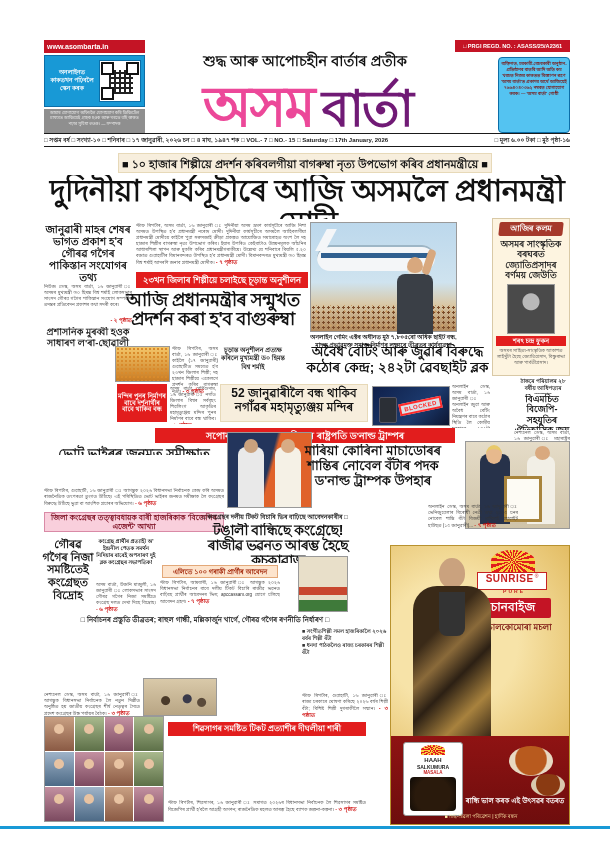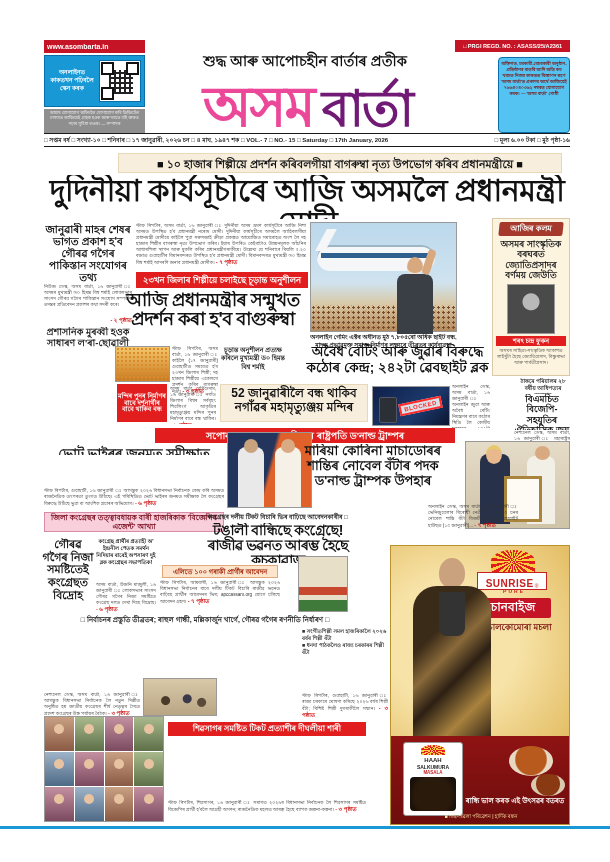--- a/index.html
+++ b/index.html
@@ -65,21 +65,21 @@
 
   <div class="abs red-strip" style="left:455px;top:40px;width:115px;height:12px;font-size:5.6px;justify-content:center;">□ PRGI REGD. NO. : ASASS/25/A2361</div>
 
   <div class="abs" style="left:498px;top:57px;width:72px;height:76px;background:#54c3f1;border:1px solid #0b6ea8;border-radius:4px;color:#7c1410;font-weight:700;font-size:4.4px;line-height:1.35;text-align:center;padding:3px 2px;">ব্যক্তিগত, চৰকাৰী-বেচৰকাৰী অনুষ্ঠান-প্ৰতিষ্ঠানৰ বাতৰি আদি অতি কম খৰচত নিজৰ কাকতত বিজ্ঞাপন ৰূপে 'অসম বাৰ্তা'ত প্ৰকাশৰ অৰ্থে আজিয়েই ৭৬৬৪০৪০৩৬২ নম্বৰত যোগাযোগ কৰক। — 'অসম বাৰ্তা' গোষ্ঠী</div>
 
   <div class="abs dateline" style="left:44px;top:133px;width:526px;height:14px;">
     <span>□ সপ্তম বৰ্ষ   □ সংখ্যা-১০   □ শনিবাৰ   □ ১৭ জানুৱাৰী, ২০২৬ চন   □ ৪ মাঘ, ১৯৪৭ শক       □ VOL.- 7   □ NO.- 15   □ Saturday   □ 17th January, 2026</span>
     <span>□ মূল্য ৬.০০ টকা   □ মুঠ পৃষ্ঠা-১৬</span>
   </div>
 
-  <div class="abs cream c" style="left:118px;top:153px;width:444px;height:20px;font-size:11px;font-weight:800;line-height:20px;border:1px solid #e7d9b8;">■  ১০ হাজাৰ শিল্পীয়ে প্ৰদৰ্শন কৰিবলগীয়া বাগৰুম্বা নৃত্য উপভোগ কৰিব প্ৰধানমন্ত্ৰীয়ে  ■</div>
+  <div class="abs cream c" style="left:118px;top:153px;width:374px;height:20px;font-size:11px;font-weight:800;line-height:20px;border:1px solid #e7d9b8;">■  ১০ হাজাৰ শিল্পীয়ে প্ৰদৰ্শন কৰিবলগীয়া বাগৰুম্বা নৃত্য উপভোগ কৰিব প্ৰধানমন্ত্ৰীয়ে  ■</div>
 
   <div class="abs c head-xl" style="left:44px;top:175px;width:526px;height:44px;font-size:30px;">দুদিনীয়া কাৰ্যসূচীৰে আজি অসমলৈ প্ৰধানমন্ত্ৰী মোদী</div>
 
   <div class="abs c head" style="left:44px;top:223px;width:88px;height:60px;font-size:10.5px;">জানুৱাৰী মাহৰ শেষৰ ভাগত প্ৰকাশ হ'ব গৌৰৱ গগৈৰ পাকিস্তান সংযোগৰ তথ্য</div>
   <div class="abs body-txt j" style="left:44px;top:284px;width:88px;height:34px;">নিউজ ডেস্ক, অসম বাৰ্তা, ১৬ জানুৱাৰী ঃ অসমৰ মুখ্যমন্ত্ৰী ড০ হিমন্ত বিশ্ব শৰ্মাই লোকসভাৰ সাংসদ গৌৰৱ গগৈৰ পাকিস্তান সংযোগ সম্পৰ্কীয় তদন্তৰ প্ৰতিবেদন প্ৰকাশৰ কথা সদৰী কৰে।</div>
   <div class="abs jump jump-r" style="left:44px;top:317px;width:88px;height:8px;">- ২ পৃষ্ঠাত</div>
   <div class="abs c head" style="left:44px;top:327px;width:88px;height:26px;font-size:9.5px;color:#222;">প্ৰশাসনিক মুৰব্বী হওক সাধাৰণ ল'ৰা-ছোৱালী</div>
 
   <div class="abs body-txt j" style="left:136px;top:223px;width:170px;height:47px;">
     <span>স্টাফ ৰিপৰ্টাৰ, অসম বাৰ্তা, ১৬ জানুৱাৰী ঃ দুদিনীয়া অসম ভ্ৰমণ কাৰ্যসূচীৰে আজি নিশা অসমত উপস্থিত হ'ব প্ৰধানমন্ত্ৰী নৰেন্দ্ৰ মোদী। দুদিনীয়া কাৰ্যসূচীৰে অসমলৈ আহিবলগীয়া প্ৰধানমন্ত্ৰী মোদীয়ে কাইলৈ পুৱা সৰুসজাই ক্ৰীড়া প্ৰকল্পত আয়োজিত সমাৰোহত অংশ লৈ দহ হাজাৰ শিল্পীৰ বাগৰুম্বা নৃত্য উপভোগ কৰিব। ইয়াৰ উপৰিও কেইবাটাও উন্নয়নমূলক আঁচনিৰ আধাৰশিলা স্থাপন আৰু মুকলি কৰিব প্ৰধানমন্ত্ৰীগৰাকীয়ে। উল্লেখ্য যে শনিবাৰে বিয়লি ৫.২০ বজাত গুৱাহাটীৰ বিমানবন্দৰত উপস্থিত হ'ব প্ৰধানমন্ত্ৰী মোদী। বিমানবন্দৰত মুখ্যমন্ত্ৰী ড০ হিমন্ত বিশ্ব শৰ্মাই আদৰণি জনাব প্ৰধানমন্ত্ৰী মোদীক।</span>
@@ -195,21 +195,21 @@
     <div>■ সংগীতশিল্পী সমল হাজৰিকালৈ ২০২৬ বৰ্ষৰ শিল্পী বঁটা</div>
     <div>■ ধনদা পাঠকলৈও ৰাজ্য চৰকাৰৰ শিল্পী বঁটা</div>
   </div>
   <div class="abs body-txt j" style="left:302px;top:693px;width:86px;height:24px;">
     <span>স্টাফ ৰিপৰ্টাৰ, গুৱাহাটী, ১৬ জানুৱাৰী ঃ ৰাজ্য চৰকাৰে ঘোষণা কৰিছে ২০২৬ বৰ্ষৰ শিল্পী বঁটা; বিশিষ্ট শিল্পী দুগৰাকীলৈ সন্মান।</span>
     <span class="jump">- ৩ পৃষ্ঠাত</span>
   </div>
 
   <div class="abs" style="left:390px;top:545px;width:180px;height:280px;background:radial-gradient(circle at 35% 35%,#f7e3a8 0 30%,#e3bd64 70%,#c99a3e 100%);border:1px solid #b8922f;">
     <div class="sunrays" style="position:absolute;right:34px;top:4px;width:44px;height:22px;"></div>
-    <div style="position:absolute;right:22px;top:26px;width:68px;height:16px;background:#fff;border:1px solid #c62222;display:flex;align-items:flex-end;justify-content:center;gap:1px;">
+    <div style="position:absolute;right:22px;top:26px;width:68px;height:16px;background:#fff;border:1px solid #c62222;display:flex;align-items:flex-start;justify-content:center;gap:1px;">
       <span style="color:#c62222;font-weight:900;font-size:10px;letter-spacing:.5px;">SUNRISE</span>
       <span style="color:#c62222;font-size:5px;vertical-align:top;">®</span>
     </div>
     <div style="position:absolute;right:44px;top:42px;color:#c62222;font-weight:700;font-size:5px;letter-spacing:2px;">PURE</div>
     <div style="position:absolute;right:18px;top:52px;width:76px;height:20px;background:#c41425;color:#fff;font-weight:900;font-size:12px;display:flex;align-items:center;justify-content:center;border-radius:2px;">চানবাইজ</div>
     <div style="position:absolute;right:14px;top:76px;width:84px;height:24px;color:#7c1410;font-weight:900;font-size:8.5px;text-align:center;line-height:1.25;">হাঁহ চালকোমোৰা মচলা</div>
 
     <div style="position:absolute;left:8px;top:12px;width:104px;height:180px;">
       <div style="position:absolute;left:40px;top:0;width:26px;height:30px;border-radius:50% 50% 45% 45%;background:#caa27e;"></div>
       <div style="position:absolute;left:14px;top:28px;width:78px;height:150px;border-radius:24px 24px 0 0;background:linear-gradient(135deg,#3a2a18 0 30%,#8a6a3a 45%,#2c2014 60%,#a8823e 80%,#3a2a18 100%);"></div>

